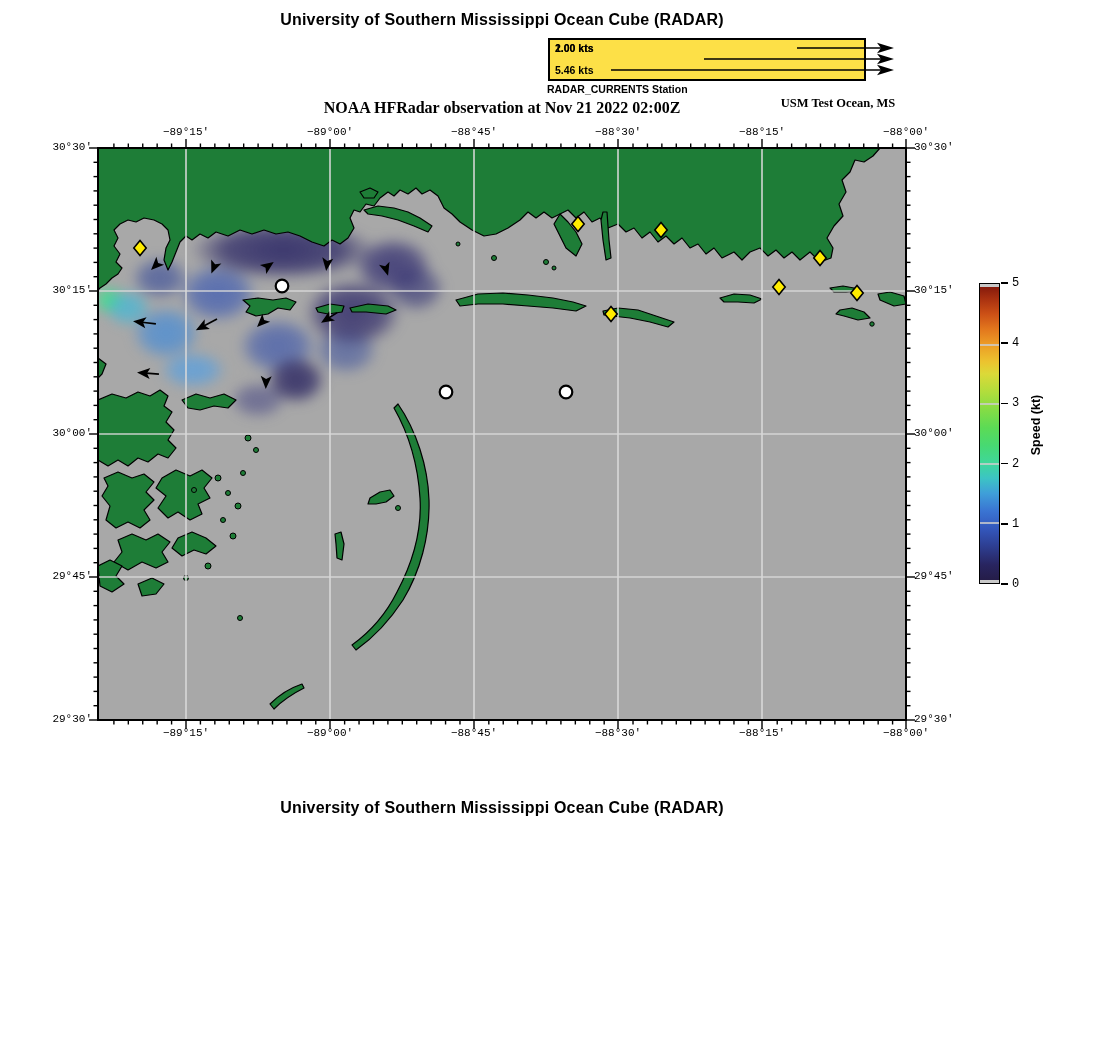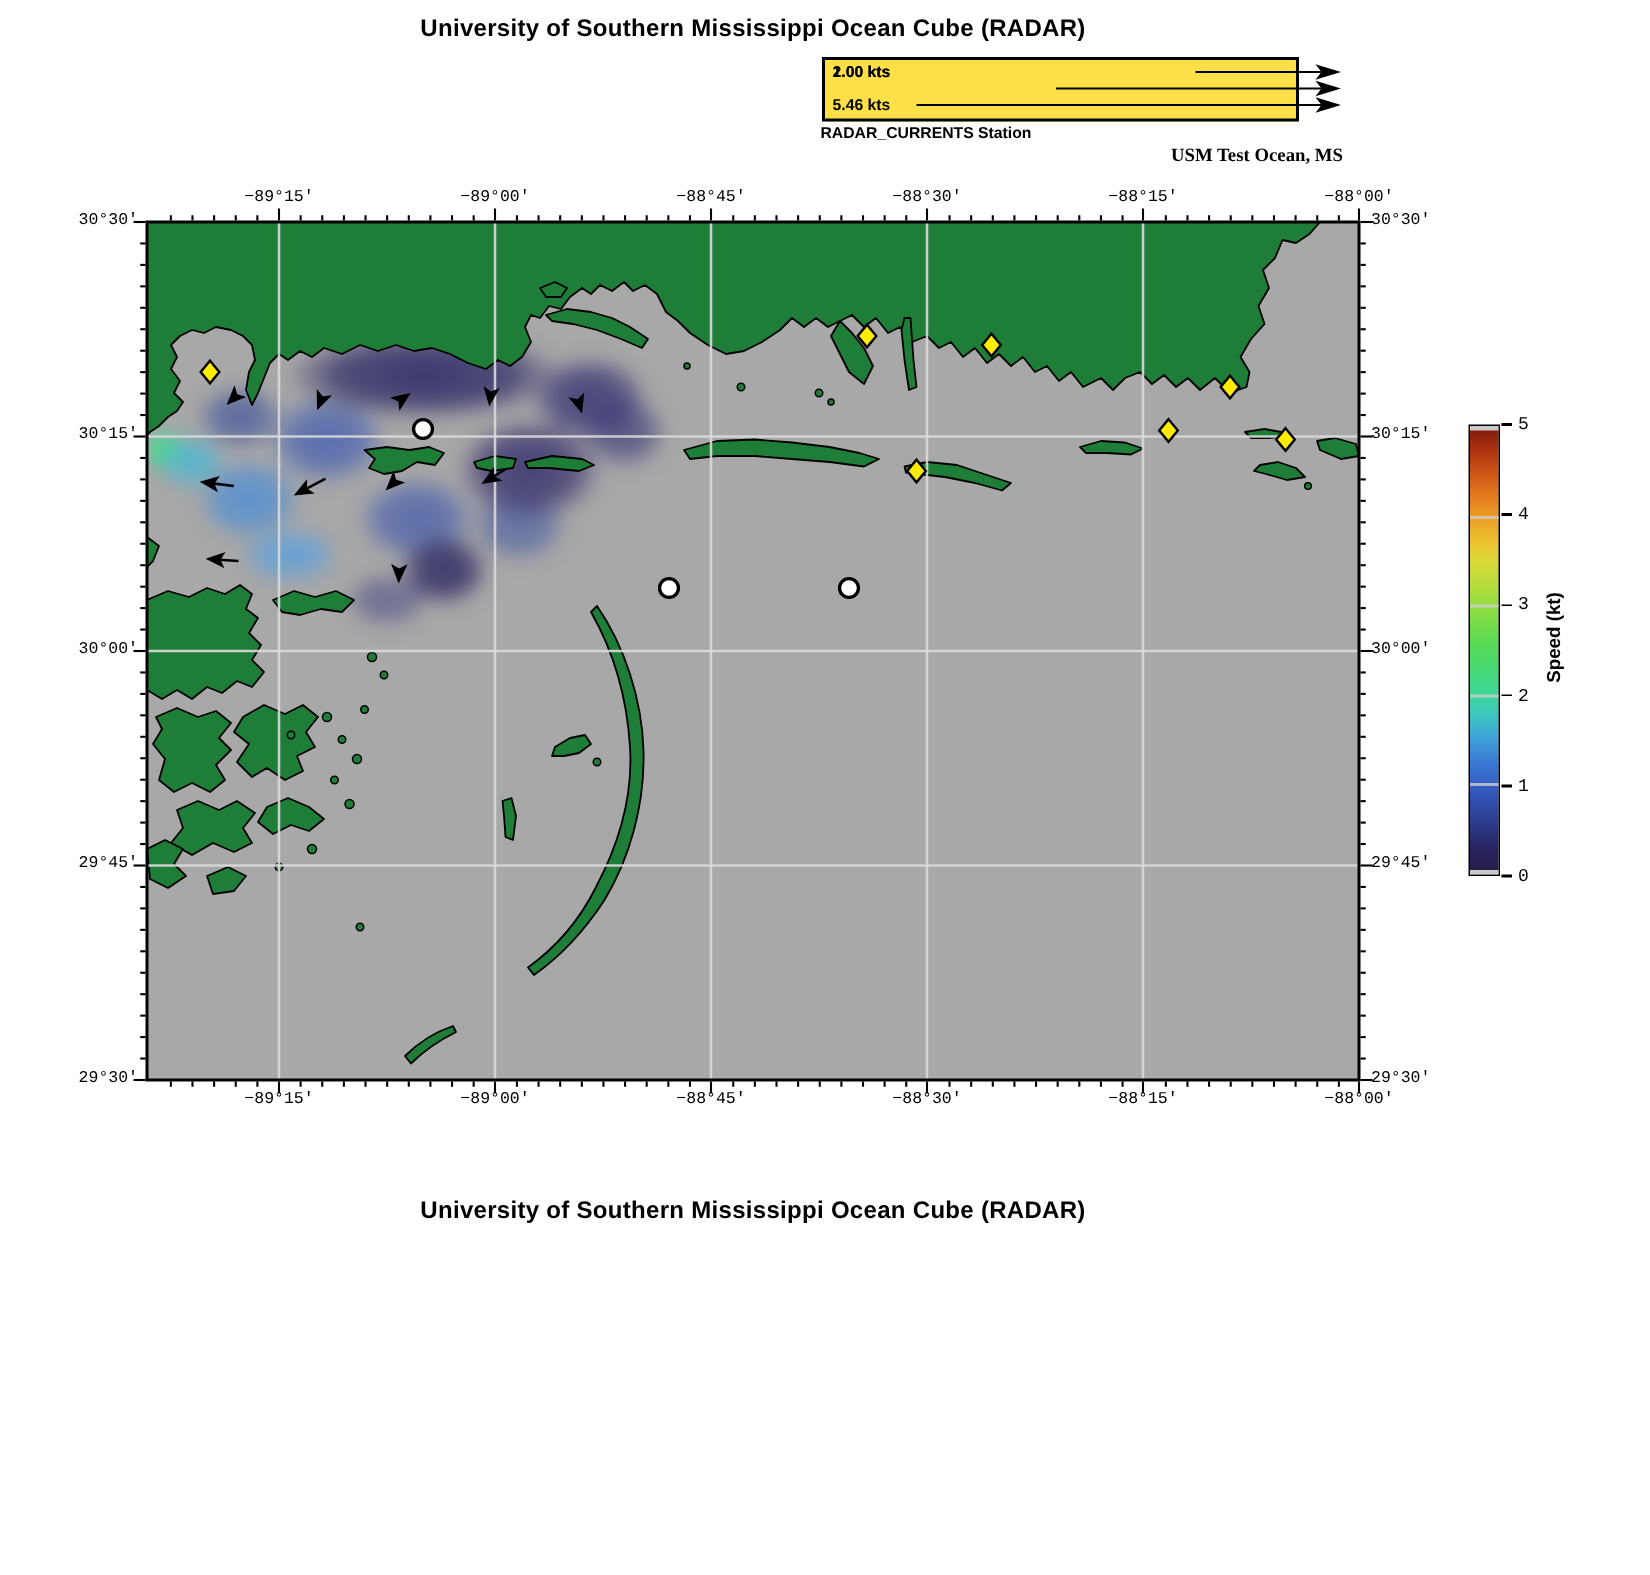--- a/index.html
+++ b/index.html
@@ -47,20 +47,21 @@
         <line x1="247" y1="8" x2="331" y2="8" stroke="#000" stroke-width="1.3"></line>
         <path d="M344,8 L327,2.8 L331,8 L327,13.2 Z" fill="#000"></path>
         <line x1="154" y1="19" x2="331" y2="19" stroke="#000" stroke-width="1.3"></line>
         <path d="M344,19 L327,13.8 L331,19 L327,24.2 Z" fill="#000"></path>
         <line x1="61" y1="30" x2="331" y2="30" stroke="#000" stroke-width="1.3"></line>
         <path d="M344,30 L327,24.8 L331,30 L327,35.2 Z" fill="#000"></path>
       </svg>
   </div>
   <div class="abs" id="caption">RADAR_CURRENTS Station</div>
 
+  <div class="abs serif" id="subtitle">NOAA HFRadar observation at Nov 21 2022 02:00Z</div>
   <div class="abs serif" id="range-label">USM Test Ocean, MS</div>
 
   <div class="abs" id="map">
     <div id="overlay" style="background: radial-gradient(130px 42px at 185px 102px, rgba(52, 48, 106, 0.95) 0%, rgba(52, 48, 106, 0.76) 45%, rgba(0, 0, 0, 0) 72%), radial-gradient(55px 40px at 295px 118px, rgba(55, 51, 115, 0.85) 0%, rgba(55, 51, 115, 0.68) 45%, rgba(0, 0, 0, 0) 72%), radial-gradient(68px 48px at 255px 165px, rgba(58, 53, 111, 0.9) 0%, rgba(58, 53, 111, 0.72) 45%, rgba(0, 0, 0, 0) 72%), radial-gradient(42px 34px at 198px 232px, rgba(51, 46, 102, 0.92) 0%, rgba(51, 46, 102, 0.737) 45%, rgba(0, 0, 0, 0) 72%), radial-gradient(55px 42px at 120px 145px, rgba(61, 90, 178, 0.75) 0%, rgba(61, 90, 178, 0.6) 45%, rgba(0, 0, 0, 0) 72%), radial-gradient(55px 40px at 180px 198px, rgba(59, 85, 172, 0.7) 0%, rgba(59, 85, 172, 0.56) 45%, rgba(0, 0, 0, 0) 72%), radial-gradient(45px 35px at 248px 202px, rgba(58, 79, 158, 0.6) 0%, rgba(58, 79, 158, 0.48) 45%, rgba(0, 0, 0, 0) 72%), radial-gradient(48px 38px at 68px 185px, rgba(79, 142, 210, 0.85) 0%, rgba(79, 142, 210, 0.68) 45%, rgba(0, 0, 0, 0) 72%), radial-gradient(46px 26px at 95px 222px, rgba(93, 160, 220, 0.85) 0%, rgba(93, 160, 220, 0.68) 45%, rgba(0, 0, 0, 0) 72%), radial-gradient(32px 26px at 30px 160px, rgba(70, 183, 214, 0.8) 0%, rgba(70, 183, 214, 0.64) 45%, rgba(0, 0, 0, 0) 72%), radial-gradient(26px 20px at 10px 152px, rgba(69, 217, 142, 0.95) 0%, rgba(69, 217, 142, 0.76) 45%, rgba(0, 0, 0, 0) 72%), radial-gradient(13px 11px at 2px 150px, rgba(134, 242, 166, 0.95) 0%, rgba(134, 242, 166, 0.76) 45%, rgba(0, 0, 0, 0) 72%), radial-gradient(40px 30px at 62px 130px, rgba(60, 79, 154, 0.7) 0%, rgba(60, 79, 154, 0.56) 45%, rgba(0, 0, 0, 0) 72%), radial-gradient(40px 26px at 160px 252px, rgba(63, 63, 130, 0.55) 0%, rgba(63, 63, 130, 0.44) 45%, rgba(0, 0, 0, 0) 72%), radial-gradient(40px 34px at 318px 140px, rgba(58, 58, 120, 0.7) 0%, rgba(58, 58, 120, 0.56) 45%, rgba(0, 0, 0, 0) 72%);"></div>
     <svg id="land" width="808" height="572">
         <path d="M0,0 L782,0 L775,8 L766,14 L757,12 L752,24 L744,32 L748,44 L741,56 L745,68 L736,78 L729,90 L735,100 L733,110 L722,114 L712,104 L702,112 L694,104 L686,110 L678,102 L670,108 L662,100 L652,104 L644,112 L636,104 L624,110 L616,100 L608,106 L600,96 L592,100 L584,90 L576,96 L568,88 L560,94 L552,84 L544,90 L536,80 L528,84 L520,76 L510,80 L502,70 L494,74 L486,64 L478,70 L470,62 L462,66 L454,70 L446,64 L438,70 L430,64 L422,72 L410,80 L398,86 L386,88 L374,82 L362,74 L354,66 L346,60 L340,48 L332,42 L324,46 L318,40 L310,46 L302,42 L296,48 L290,44 L282,50 L276,58 L268,56 L262,64 L256,62 L252,70 L256,80 L250,90 L242,96 L234,92 L226,98 L214,94 L202,88 L190,84 L178,86 L166,82 L154,86 L142,82 L130,88 L118,84 L110,90 L102,86 L94,92 L88,88 L82,94 L78,104 L74,114 L70,122 L66,112 L68,100 L72,92 L70,82 L64,76 L56,72 L46,70 L38,74 L30,72 L22,76 L16,82 L20,90 L16,98 L22,106 L18,114 L24,120 L20,126 L14,130 L8,136 L2,140 L0,142 Z" fill="#1e7d37" stroke="#000" stroke-width="1.2" stroke-linejoin="round"></path>
         <path d="M462,66 L470,74 L478,84 L484,96 L478,108 L468,100 L462,88 L456,76 Z" fill="#1e7d37" stroke="#000" stroke-width="1.2" stroke-linejoin="round"></path>
         <path d="M505,64 L509,64 L511,92 L513,110 L508,112 L505,92 L503,72 Z" fill="#1e7d37" stroke="#000" stroke-width="1.2" stroke-linejoin="round"></path>
         <path d="M145,152 L160,150 L175,152 L188,150 L198,154 L192,162 L180,160 L170,166 L158,168 L148,164 L152,158 Z" fill="#1e7d37" stroke="#000" stroke-width="1.2" stroke-linejoin="round"></path>
         <path d="M218,160 L232,156 L246,158 L244,164 L230,166 L220,164 Z" fill="#1e7d37" stroke="#000" stroke-width="1.2" stroke-linejoin="round"></path>

